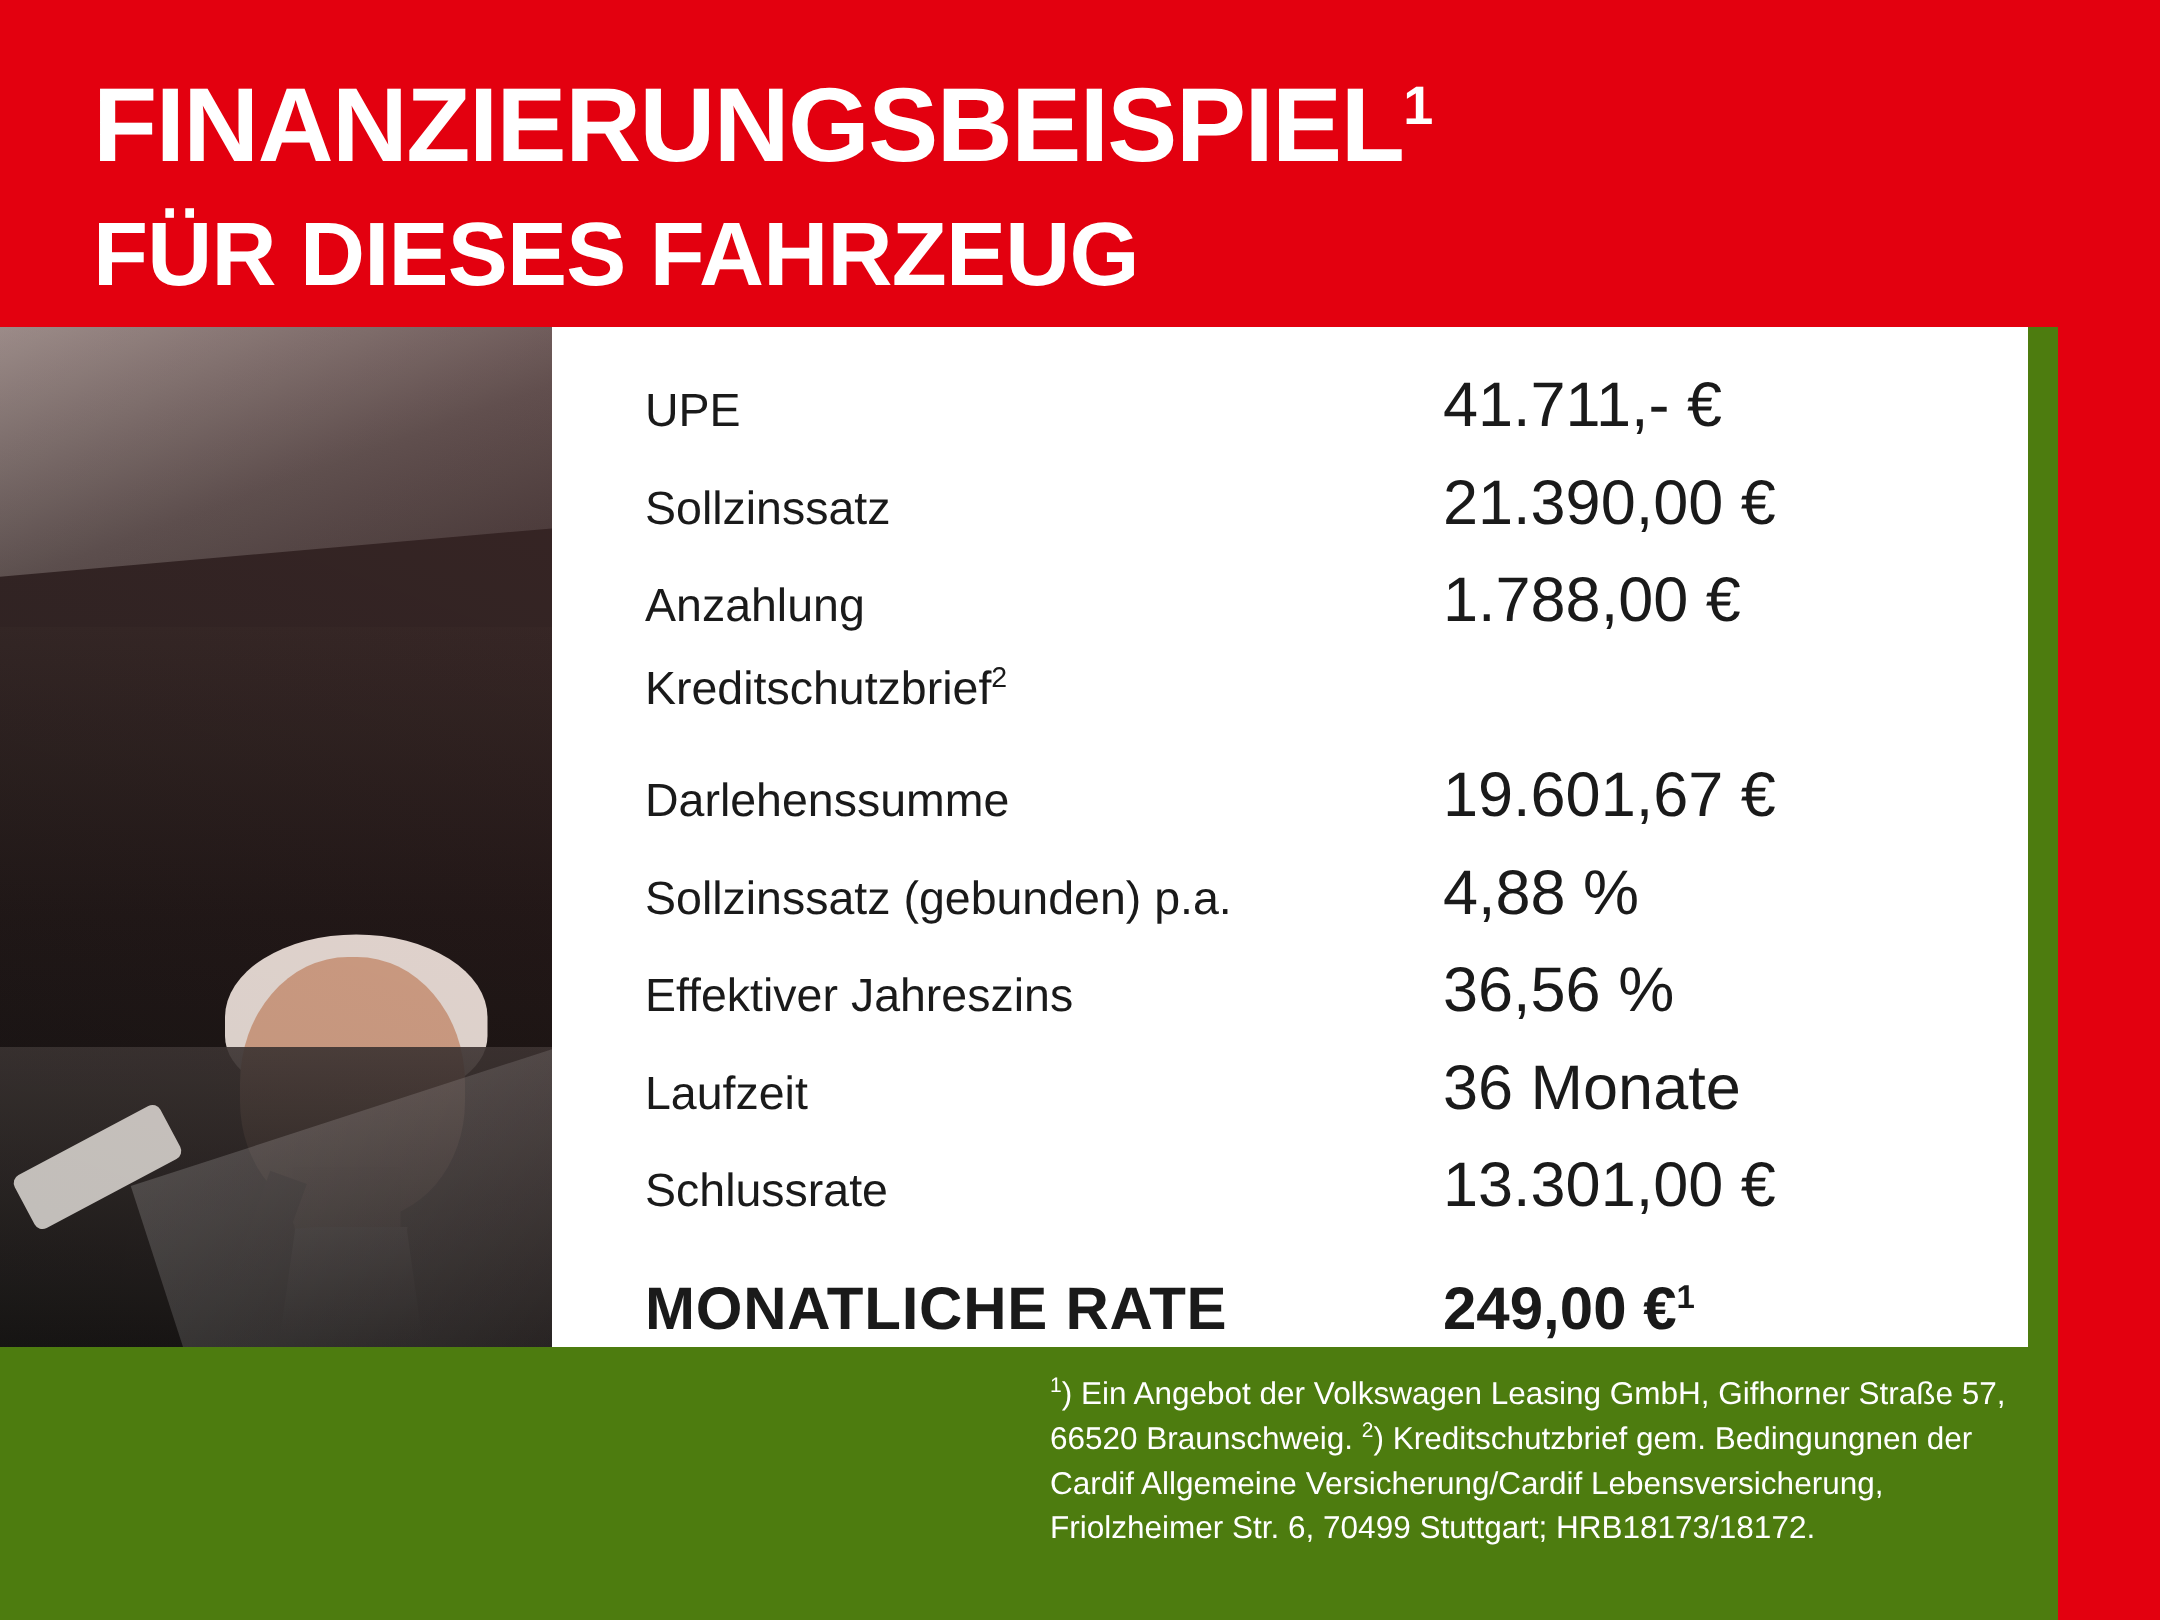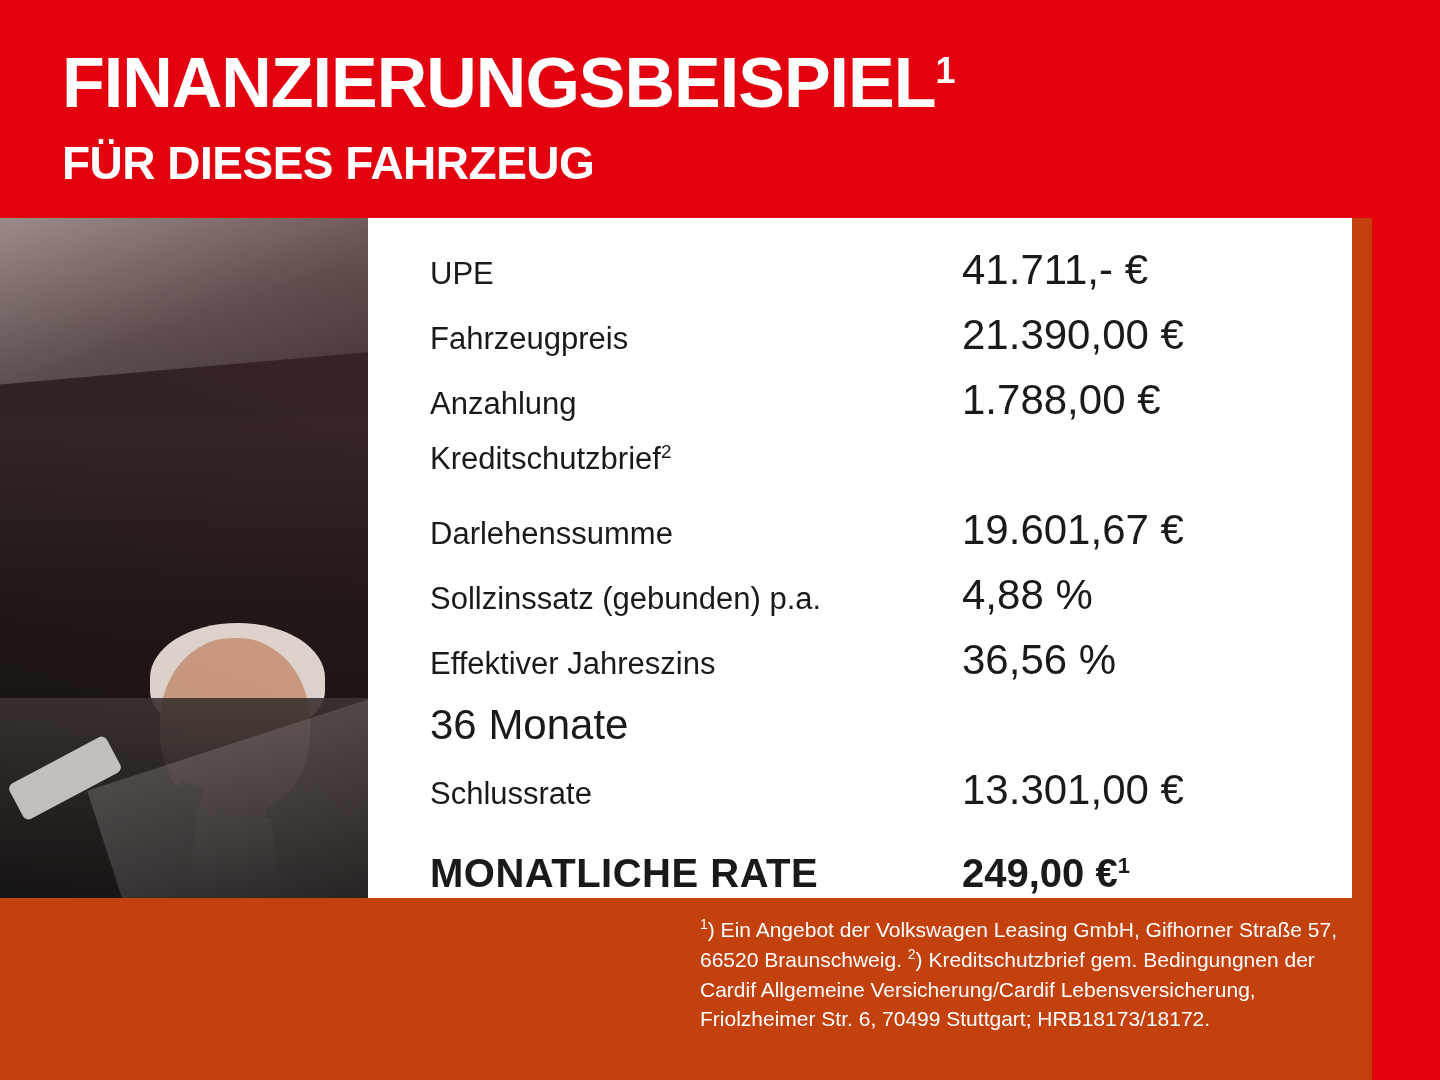--- a/index.html
+++ b/index.html
@@ -10,21 +10,21 @@
     width: 1440px;
     height: 1080px;
     background: #e3000f;
     font-family: "Liberation Sans", sans-serif;
     overflow: hidden;
   }
   .page {
     position: relative;
     width: 1372px;
     height: 1080px;
-    background: #c2410c;
+    background: #4d7c0f;
   }
 
   
   .header {
     position: absolute;
     left: 0; top: 0;
     width: 1440px;
     height: 218px;
     background: #e3000f;
   }
@@ -42,21 +42,21 @@
   .title-main .sup {
     font-size: 36px;
     vertical-align: super;
     line-height: 0;
   }
   .title-sub {
     position: absolute;
     left: 62px;
     top: 140px;
     color: #ffffff;
-    font-size: 46px;
+    font-size: 60px;
     font-weight: bold;
     letter-spacing: -0.5px;
     line-height: 1;
     white-space: nowrap;
   }
 
   
   .photo {
     position: absolute;
     left: 0;
@@ -269,21 +269,21 @@
 
   <div class="card">
     <div class="rows">
 
       <div class="row">
         <div class="label"><span>UPE</span></div>
         <div class="value">41.711,- €</div>
       </div>
 
       <div class="row">
-        <div class="label"><span>Fahrzeugpreis</span></div>
+        <div class="label"><span>Sollzinssatz</span></div>
         <div class="value">21.390,00 €</div>
       </div>
 
       <div class="row">
         <div class="label"><span>Anzahlung</span></div>
         <div class="value">1.788,00 €</div>
       </div>
 
       <div class="row">
         <div class="label"><span>Kreditschutzbrief</span><span class="sup">2</span></div>
@@ -299,20 +299,21 @@
         <div class="label"><span>Sollzinssatz (gebunden) p.a.</span></div>
         <div class="value">4,88 %</div>
       </div>
 
       <div class="row">
         <div class="label"><span>Effektiver Jahreszins</span></div>
         <div class="value">36,56 %</div>
       </div>
 
       <div class="row">
+        <div class="label"><span>Laufzeit</span></div>
         <div class="value">36 Monate</div>
       </div>
 
       <div class="row">
         <div class="label"><span>Schlussrate</span></div>
         <div class="value">13.301,00 €</div>
       </div>
 
       <div class="row total">
         <div class="label">MONATLICHE RATE</div>

